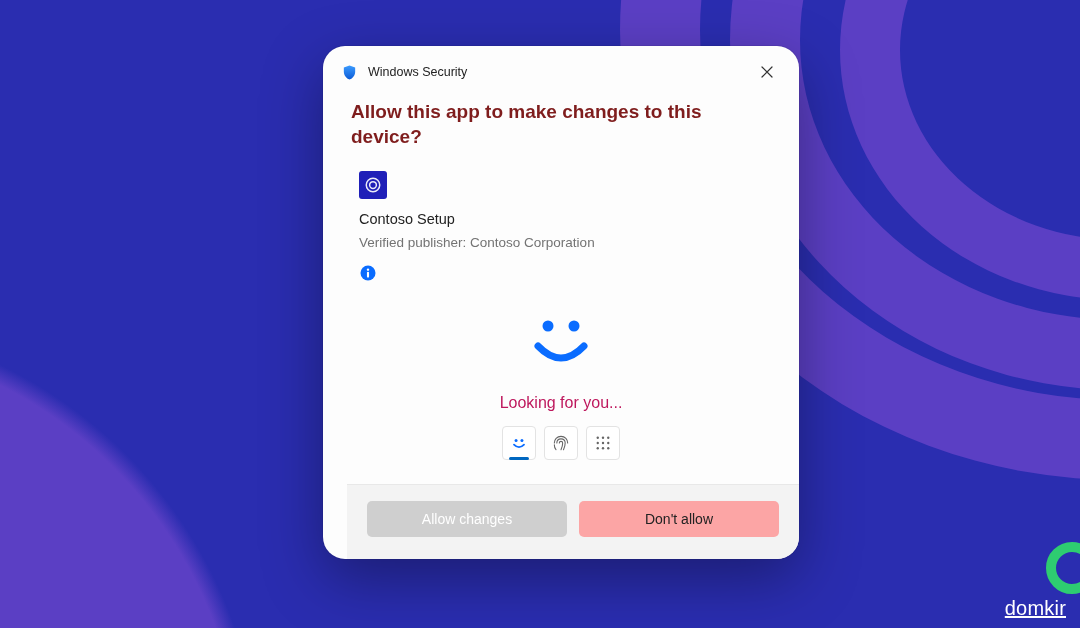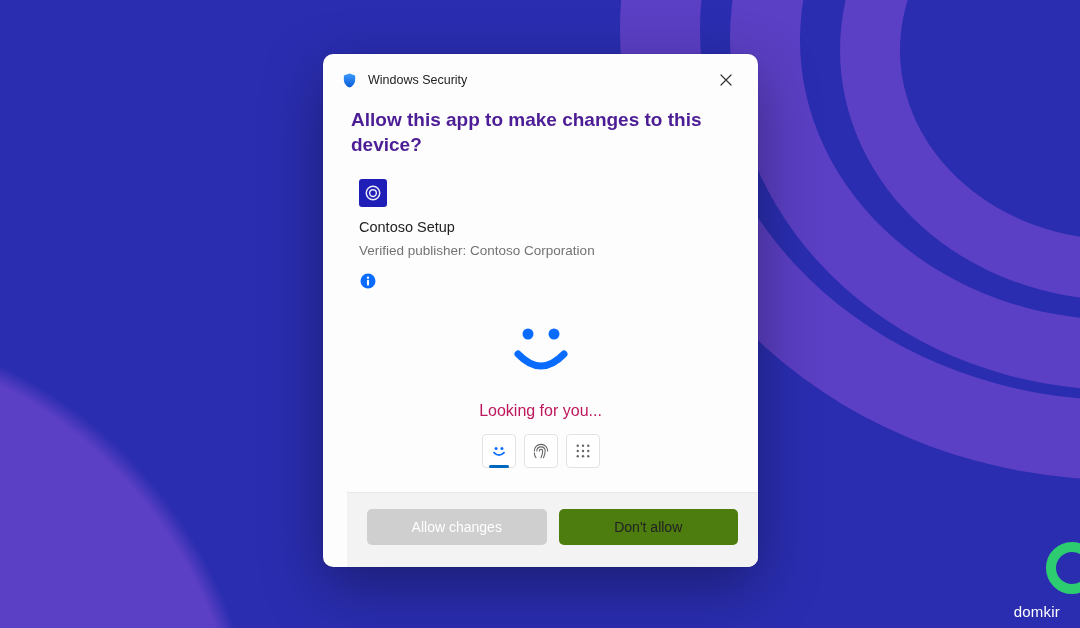--- a/index.html
+++ b/index.html
@@ -29,41 +29,42 @@
     right: -430px; top: -310px;
     border: 70px solid #5b3fc4;
   }
   .wave4 {
     width: 560px; height: 500px;
     right: -320px; top: -200px;
     border: 60px solid #5b3fc4;
   }
   .watermark {
     position: absolute;
-    right: 20px; bottom: 8px;
+    right: 14px; bottom: 8px;
     color: #fff;
-    font-size: 15px;
+    font-size: 20px;
     font-weight: 500;
     letter-spacing: .2px;
+    text-decoration: underline;
   }
   .green-dot {
     position: absolute;
     right: -18px; bottom: 34px;
     width: 52px; height: 52px;
     border: 10px solid #2ecc71;
     border-radius: 50%;
   }
 
   
   .dialog {
     position: absolute;
-    left: 323px; top: 54px;
-    width: 435px;
+    left: 323px; top: 46px;
+    width: 476px;
     background: #fdfdfd;
-    border-radius: 10px;
+    border-radius: 22px;
     box-shadow: 0 20px 60px rgba(0,0,0,.35), 0 0 0 1px rgba(0,0,0,.06);
     overflow: hidden;
   }
   .titlebar {
     display: flex;
     align-items: center;
     padding: 12px 16px 4px 18px;
     gap: 10px;
   }
   .titlebar .shield-icon svg { display:block; }
@@ -77,21 +78,21 @@
     display: flex; align-items: center; justify-content: center;
     color: #333;
     cursor: pointer;
     border-radius: 4px;
   }
 
   .heading {
     padding: 10px 28px 6px 28px;
     font-size: 19px;
     font-weight: 600;
-    color: #4c1d95;
+    color: #7f1d1d;
     line-height: 1.3;
   }
 
   .app-row {
     display: flex;
     align-items: flex-start;
     padding: 14px 28px 6px 36px;
     gap: 12px;
     flex-direction: column;
   }
@@ -160,21 +161,21 @@
     font-family:inherit;
     cursor:pointer;
     border:1px solid transparent;
   }
   .btn-primary {
     background:#cfcfcf;
     color:#fff;
     border-color:#c8c8c8;
   }
   .btn-secondary {
-    background:#4d7c0f;
+    background:#fca5a5;
     color:#222;
     border-color:#d8d8d8;
   }
 </style>
 </head>
 <body>
 
 <div class="bg-wave wave1"></div>
 <div class="bg-wave wave2"></div>
 <div class="bg-wave wave3"></div>

